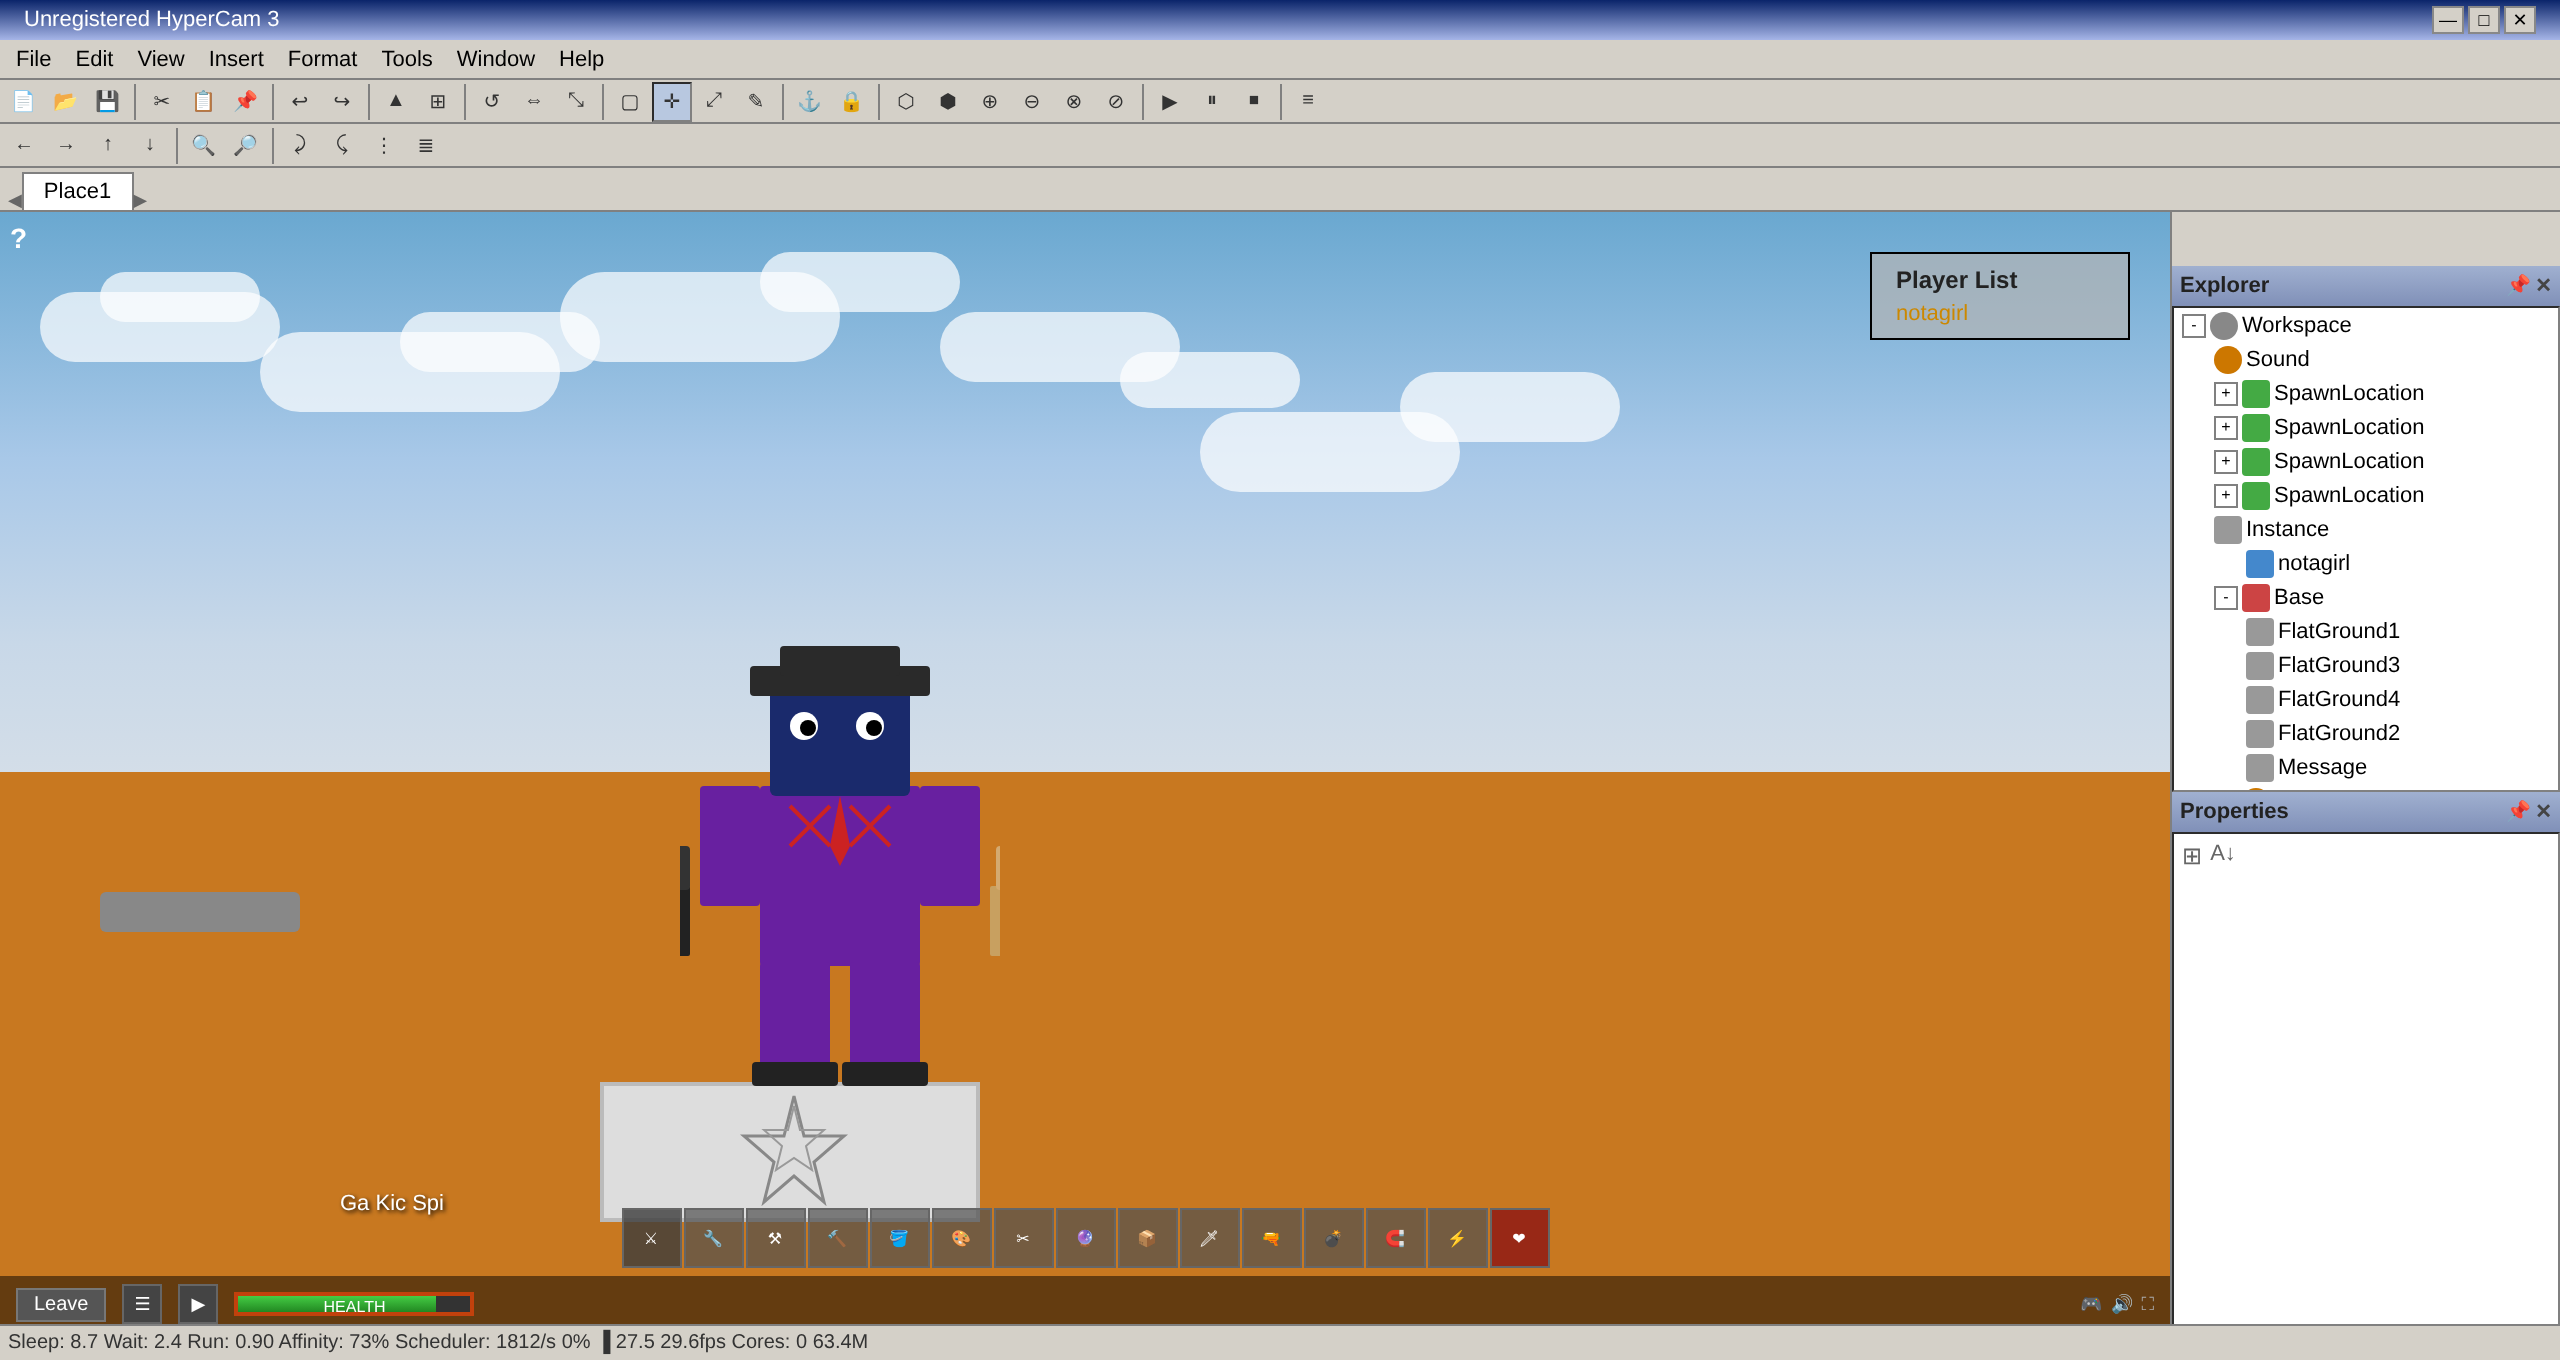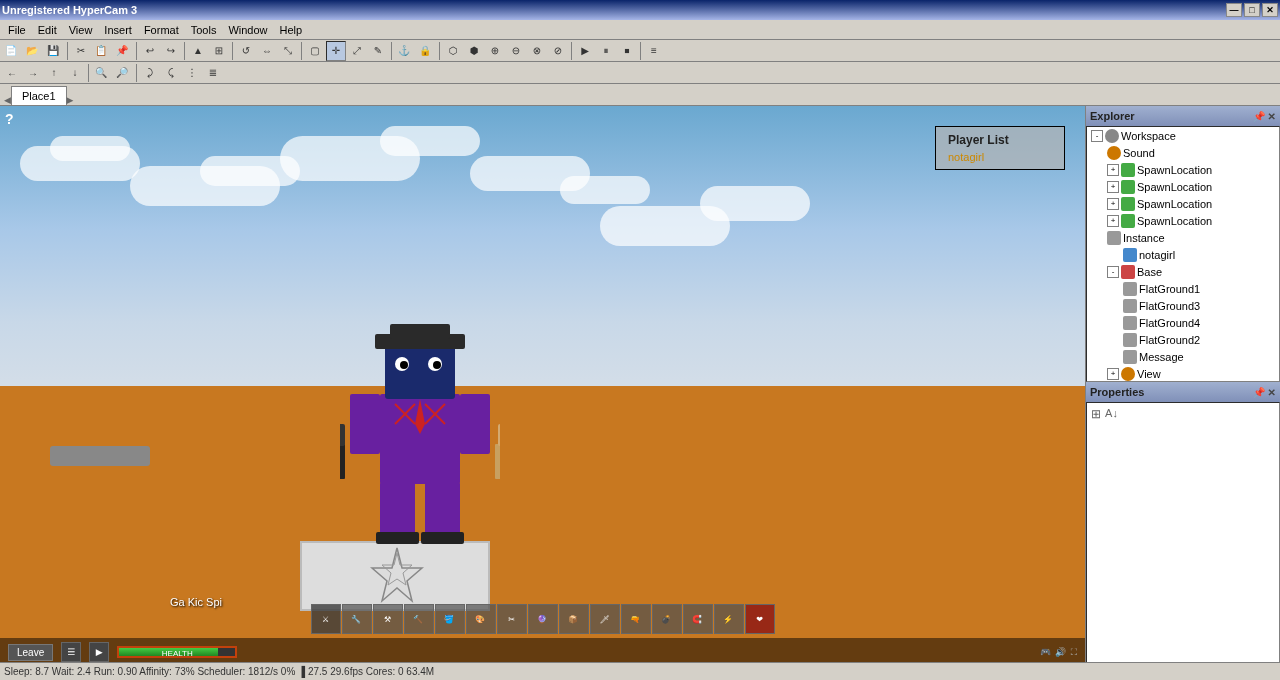--- a/index.html
+++ b/index.html
@@ -5,24 +5,24 @@
     * { margin: 0; padding: 0; box-sizing: border-box; }
     body { width: 1280px; height: 680px; overflow: hidden; font-family: 'Segoe UI', Tahoma, sans-serif; font-size: 11px; background: #d4d0c8; }
 
     
     #title-bar {
       background: linear-gradient(to bottom, #0a246a, #a6b5e7);
       height: 20px;
       display: flex;
       align-items: center;
       justify-content: space-between;
-      padding: 0 2px;
+      padding: 0 12px;
       color: white;
       font-size: 11px;
-      font-weight: bold;
+      font-weight: normal;
     }
     #title-bar-buttons { display: flex; gap: 2px; }
     .title-btn {
       width: 16px; height: 14px; background: #d4d0c8;
       border: 1px solid #888; font-size: 9px; cursor: pointer;
       display: flex; align-items: center; justify-content: center;
       color: black;
     }
 
     
@@ -234,20 +234,21 @@
     #explorer-header {
       background: linear-gradient(to bottom, #a0b0d0, #8090b8);
       height: 20px;
       display: flex;
       align-items: center;
       justify-content: space-between;
       padding: 0 4px;
       font-size: 11px;
       font-weight: bold;
       color: #222;
+      margin-top: 27px;
     }
     .panel-header-btns { display: flex; gap: 2px; }
     .panel-btn { font-size: 10px; cursor: pointer; color: #444; }
 
     #explorer-tree {
       flex: 1;
       background: white;
       overflow-y: auto;
       border: 1px inset #808080;
       max-height: 280px;

